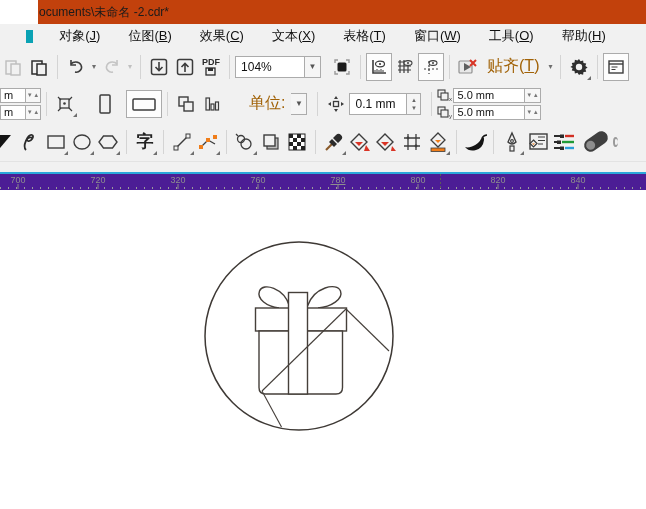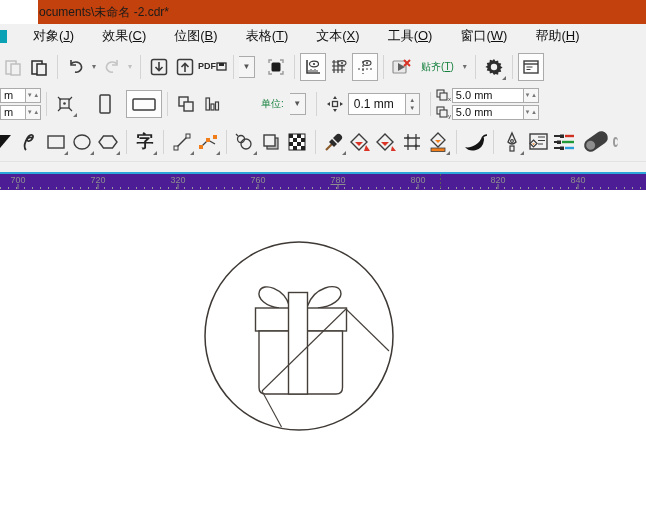--- a/index.html
+++ b/index.html
@@ -2,21 +2,21 @@
 <html><head>
 <meta charset="utf-8">
 <style>
   * { margin:0; padding:0; box-sizing:border-box; }
   html,body { width:646px; height:509px; overflow:hidden;
     font-family:"Liberation Sans","DejaVu Sans",sans-serif; background:#fff; }
   .titlebar { position:absolute; left:0; top:0; width:100%; height:24px; background:#c2410c;margin-left:38px; }
   .titlebar .ttext { position:absolute; left:1px; top:4px; font-size:12px; color:#1b1b1b; white-space:nowrap; }
 
   .menubar { position:absolute; left:0; top:24px; width:100%; height:24px; background:#f1f1f1;
-    display:flex; align-items:center; }
+    display:flex; align-items:center;justify-content:center; }
   .menufrag { width:7px; height:13px; background:#0aa2b4; margin-right:12px; }
   .menuitem { font-size:13px; color:#101010; padding:3px 14px; cursor:default; }
   .menuitem u { text-decoration:underline; }
 
   .tbar { position:absolute; left:0; width:100%; background:#f1f1f1; display:flex; align-items:center; }
   .tbar1 { top:48px; height:37px; }
   .tbar2 { top:85px; height:37px; }
   .tbar3 { top:122px; height:40px; border-bottom:1px solid #e3e3e3; }
   .sep { width:1px; height:24px; background:#d4d4d4; margin:0 5px; flex:none; }
   .tbtn { position:relative; display:flex; align-items:center; justify-content:center;
@@ -34,21 +34,21 @@
     display:flex; align-items:center; justify-content:center; font-size:8px; color:#555; background:#f5f5f5; }
   .vspin { display:flex; flex-direction:column; justify-content:center; height:22px;
     border:1px solid #ababab; border-left:none; width:14px; background:#f5f5f5; font-size:6px;
     color:#666; text-align:center; line-height:8px; }
   .hspin { display:flex; align-items:center; border:1px solid #ababab; border-left:none;
     height:15px; background:#f7f7f7; font-size:7px; color:#777; padding:0 2px; gap:3px; }
 
   .minirow { display:flex; align-items:center; height:15px; margin:1px 0; }
   .minifield { background:#fff; border:1px solid #ababab; height:15px; font-size:11px;
     color:#111; display:flex; align-items:center; padding:0 3px; }
-  .lbl { font-size:10px; color:#15803d; margin:0 6px; white-space:nowrap;text-align:right; }
+  .lbl { font-size:16px; color:#a16207; margin:0 6px; white-space:nowrap;text-align:right; }
 
   .gapstrip { position:absolute; left:0; top:162px; width:100%; height:10px; background:#f1f1f1; }
   .cyanline { position:absolute; left:0; top:172px; width:100%; height:2px; }
   .ruler { position:absolute; left:0; top:174px; width:100%; height:16px; background:#4c1d95; }
   .ruler .num { position:absolute; top:1px; transform:translateX(-50%); font-size:9px; color:#8e8e8e; }
   .ruler .tick { position:absolute; bottom:1px; width:1px; height:5px; background:#8a8a8a; transform:translateX(-50%); }
   .ruler .dots { position:absolute; left:0; bottom:1px; width:100%; height:2px;
     background:repeating-linear-gradient(to right,#9a9a9a 0 1px,transparent 1px 8px); }
   .ruler .marker { position:absolute; top:0; height:16px; width:1px;
     background:repeating-linear-gradient(to bottom,#5a5a5a 0 2px,transparent 2px 4px); }
@@ -64,26 +64,26 @@
 </head>
 <body>
 
 <div class="titlebar">
   <span class="ttext">ocuments\未命名 -2.cdr*</span>
 </div>
 
 <div class="menubar">
   <div class="menufrag"></div>
   <div class="menuitem">对象(<u>J</u>)</div>
+  <div class="menuitem">位图(<u>B</u>)</div>
   <div class="menuitem">效果(<u>C</u>)</div>
-  <div class="menuitem">位图(<u>B</u>)</div>
+  <div class="menuitem">文本(<u>X</u>)</div>
   <div class="menuitem">表格(<u>T</u>)</div>
-  <div class="menuitem">文本(<u>X</u>)</div>
+  <div class="menuitem">窗口(<u>W</u>)</div>
   <div class="menuitem">工具(<u>O</u>)</div>
-  <div class="menuitem">窗口(<u>W</u>)</div>
   <div class="menuitem">帮助(<u>H</u>)</div>
 </div>
 
 <div class="tbar tbar1">
   <div class="tbtn" style="margin-left:0">
     <svg width="18" height="18" viewBox="0 0 18 18">
         <rect x="2" y="3" width="10" height="13" fill="none" stroke="#bdbdbd" stroke-width="1.4"></rect>
         <rect x="7" y="6" width="9" height="11" fill="#f1f1f1" stroke="#bdbdbd" stroke-width="1.4"></rect>
       </svg>
   </div>
@@ -114,28 +114,31 @@
         <rect x="2.5" y="2.5" width="15" height="15" rx="2" fill="none" stroke="#3c3c3c" stroke-width="1.5"></rect>
         <path d="M10 5 L10 13 M6.5 10 L10 13.5 L13.5 10" fill="none" stroke="#3c3c3c" stroke-width="1.6"></path>
       </svg>
   </div>
   <div class="tbtn">
     <svg width="20" height="20" viewBox="0 0 20 20">
         <rect x="2.5" y="2.5" width="15" height="15" rx="2" fill="none" stroke="#3c3c3c" stroke-width="1.5"></rect>
         <path d="M10 15 L10 7 M6.5 10 L10 6.5 L13.5 10" fill="none" stroke="#3c3c3c" stroke-width="1.6"></path>
       </svg>
   </div>
-  <div class="tbtn" style="flex-direction:row">
+  <div class="tbtn" style="flex-direction:column">
     <span style="font-size:9px;font-weight:bold;color:#2b2b2b;line-height:9px">PDF</span>
     <svg width="12" height="9" viewBox="0 0 12 9">
         <rect x="1" y="1" width="9" height="7" fill="none" stroke="#2b2b2b" stroke-width="1.3"></rect>
         <rect x="3" y="1" width="5" height="3" fill="#2b2b2b"></rect>
       </svg>
   </div>
   <div class="sep"></div>
+  <div class="field" style="width:70px">
+    <span>104%</span>
+  </div>
   <div class="combo-arrow">▼</div>
   <div class="tbtn" style="margin-left:8px">
     <svg width="20" height="20" viewBox="0 0 20 20">
         <path d="M3 6 L3 3 L6 3 M14 3 L17 3 L17 6 M17 14 L17 17 L14 17 M6 17 L3 17 L3 14" fill="none" stroke="#9a9a9a" stroke-width="1.4"></path>
         <rect x="5.5" y="5.5" width="9" height="9" rx="1.5" fill="#1c1c1c"></rect>
       </svg>
   </div>
   <div class="sep"></div>
   <div class="tbtn boxed">
     <svg width="20" height="20" viewBox="0 0 20 20">
@@ -235,21 +238,21 @@
         <rect x="8" y="8" width="9" height="9" fill="#f1f1f1" stroke="#3c3c3c" stroke-width="1.4"></rect>
       </svg>
   </div>
   <div class="tbtn">
     <svg width="18" height="20" viewBox="0 0 18 20">
         <rect x="3" y="4" width="3.5" height="12" fill="none" stroke="#3c3c3c" stroke-width="1.2"></rect>
         <rect x="8" y="10" width="3" height="6" fill="none" stroke="#3c3c3c" stroke-width="1.2"></rect>
         <rect x="12.5" y="8" width="3" height="8" fill="none" stroke="#3c3c3c" stroke-width="1.2"></rect>
       </svg>
   </div>
-  <div class="lbl" style="margin-left:36px"><span>单位:</span></div>
+  <div class="lbl" style="margin-left:24px"><span>单位:</span></div>
   <div class="combo-arrow">▼</div>
   <div class="sep" style="margin-left:10px"></div>
   <div class="tbtn">
     <svg width="20" height="20" viewBox="0 0 20 20">
         <rect x="7.5" y="7.5" width="5" height="5" fill="none" stroke="#3c3c3c" stroke-width="1.3"></rect>
         <path d="M10 2 l2 3 h-4 Z M10 18 l2-3 h-4 Z M2 10 l3-2 v4 Z M18 10 l-3-2 v4 Z" fill="#3c3c3c"></path>
       </svg>
   </div>
   <div class="field" style="width:58px">
     <span>0.1 mm</span>

